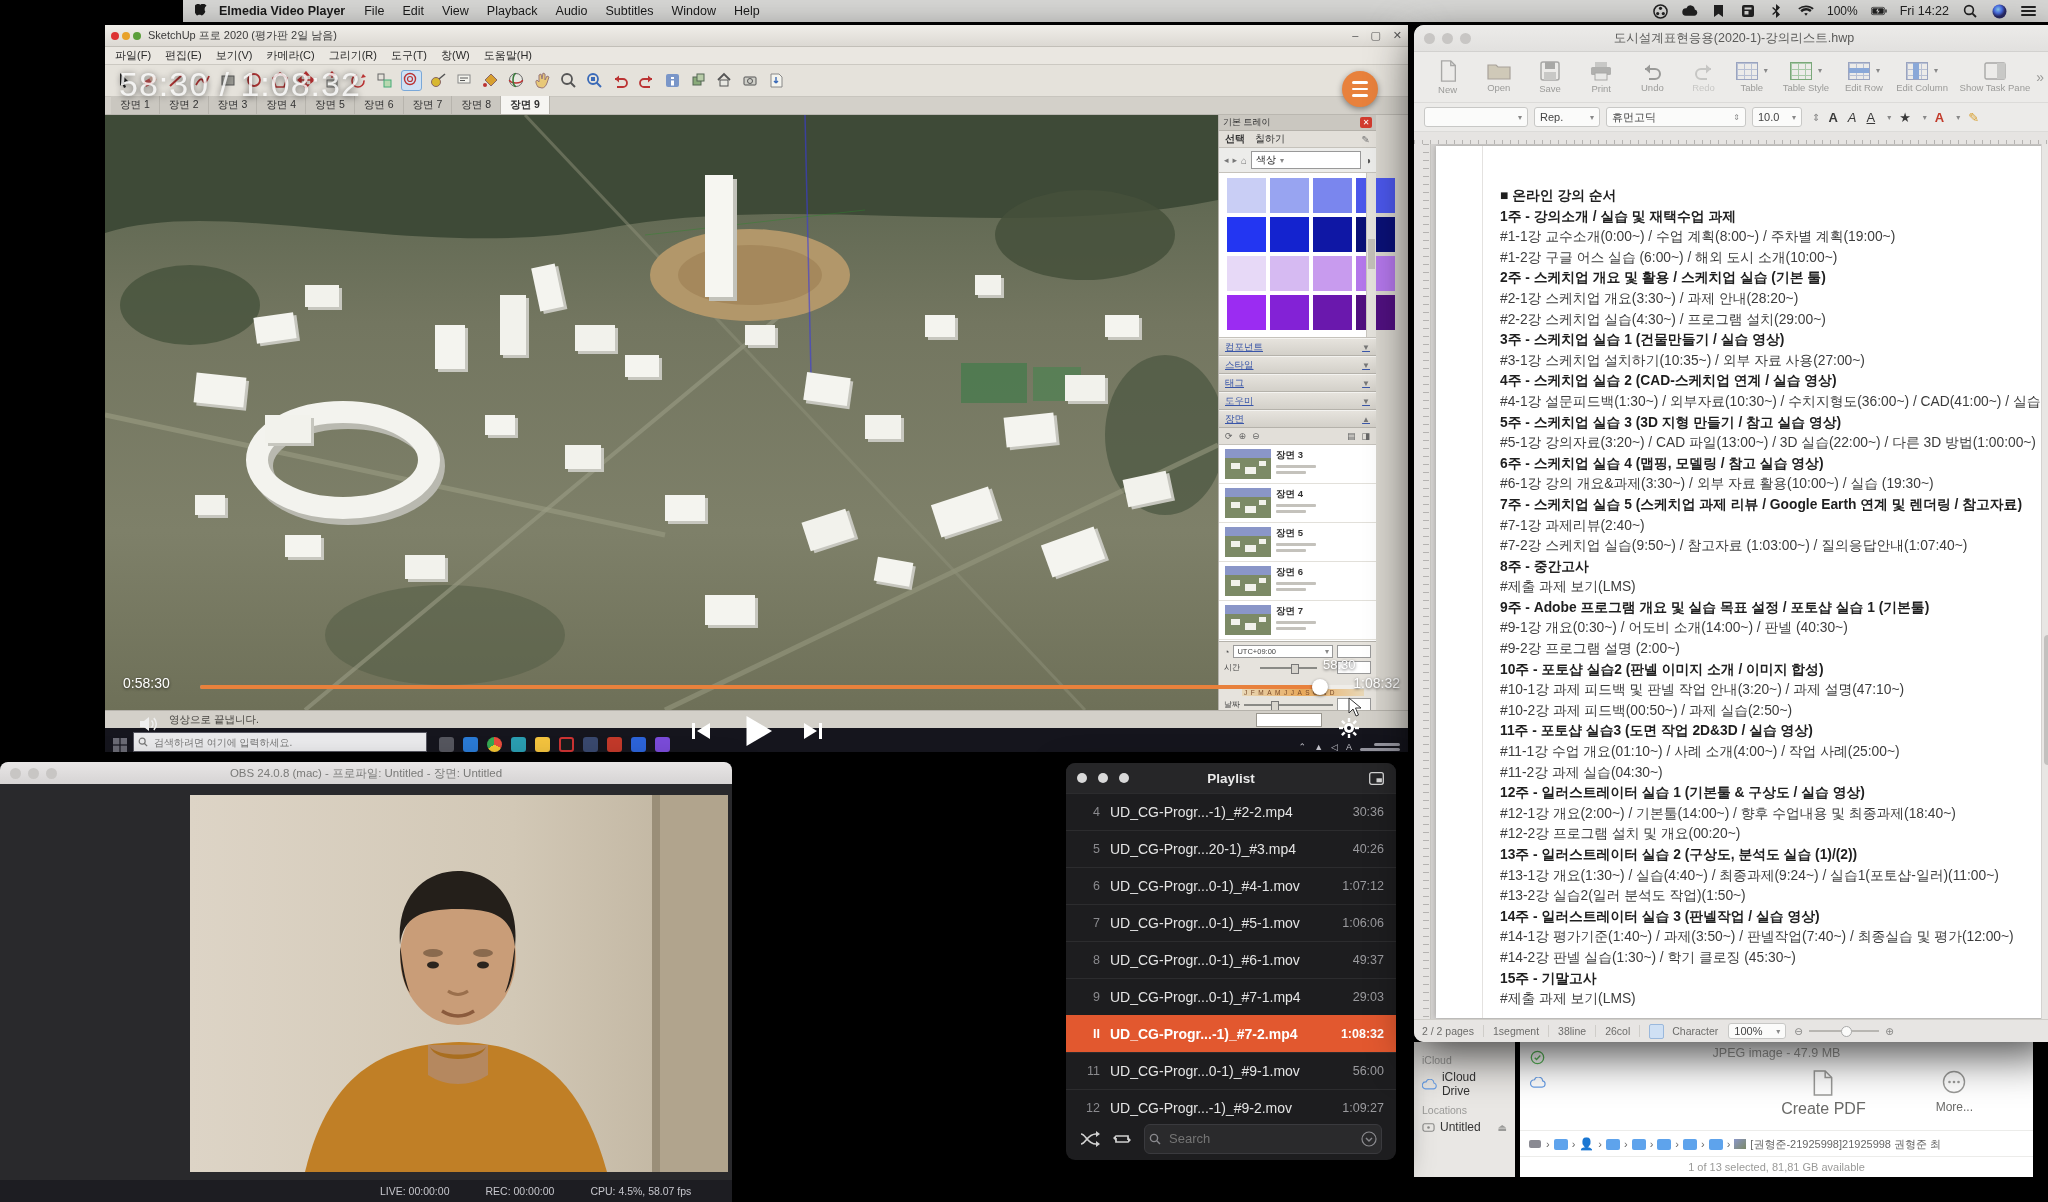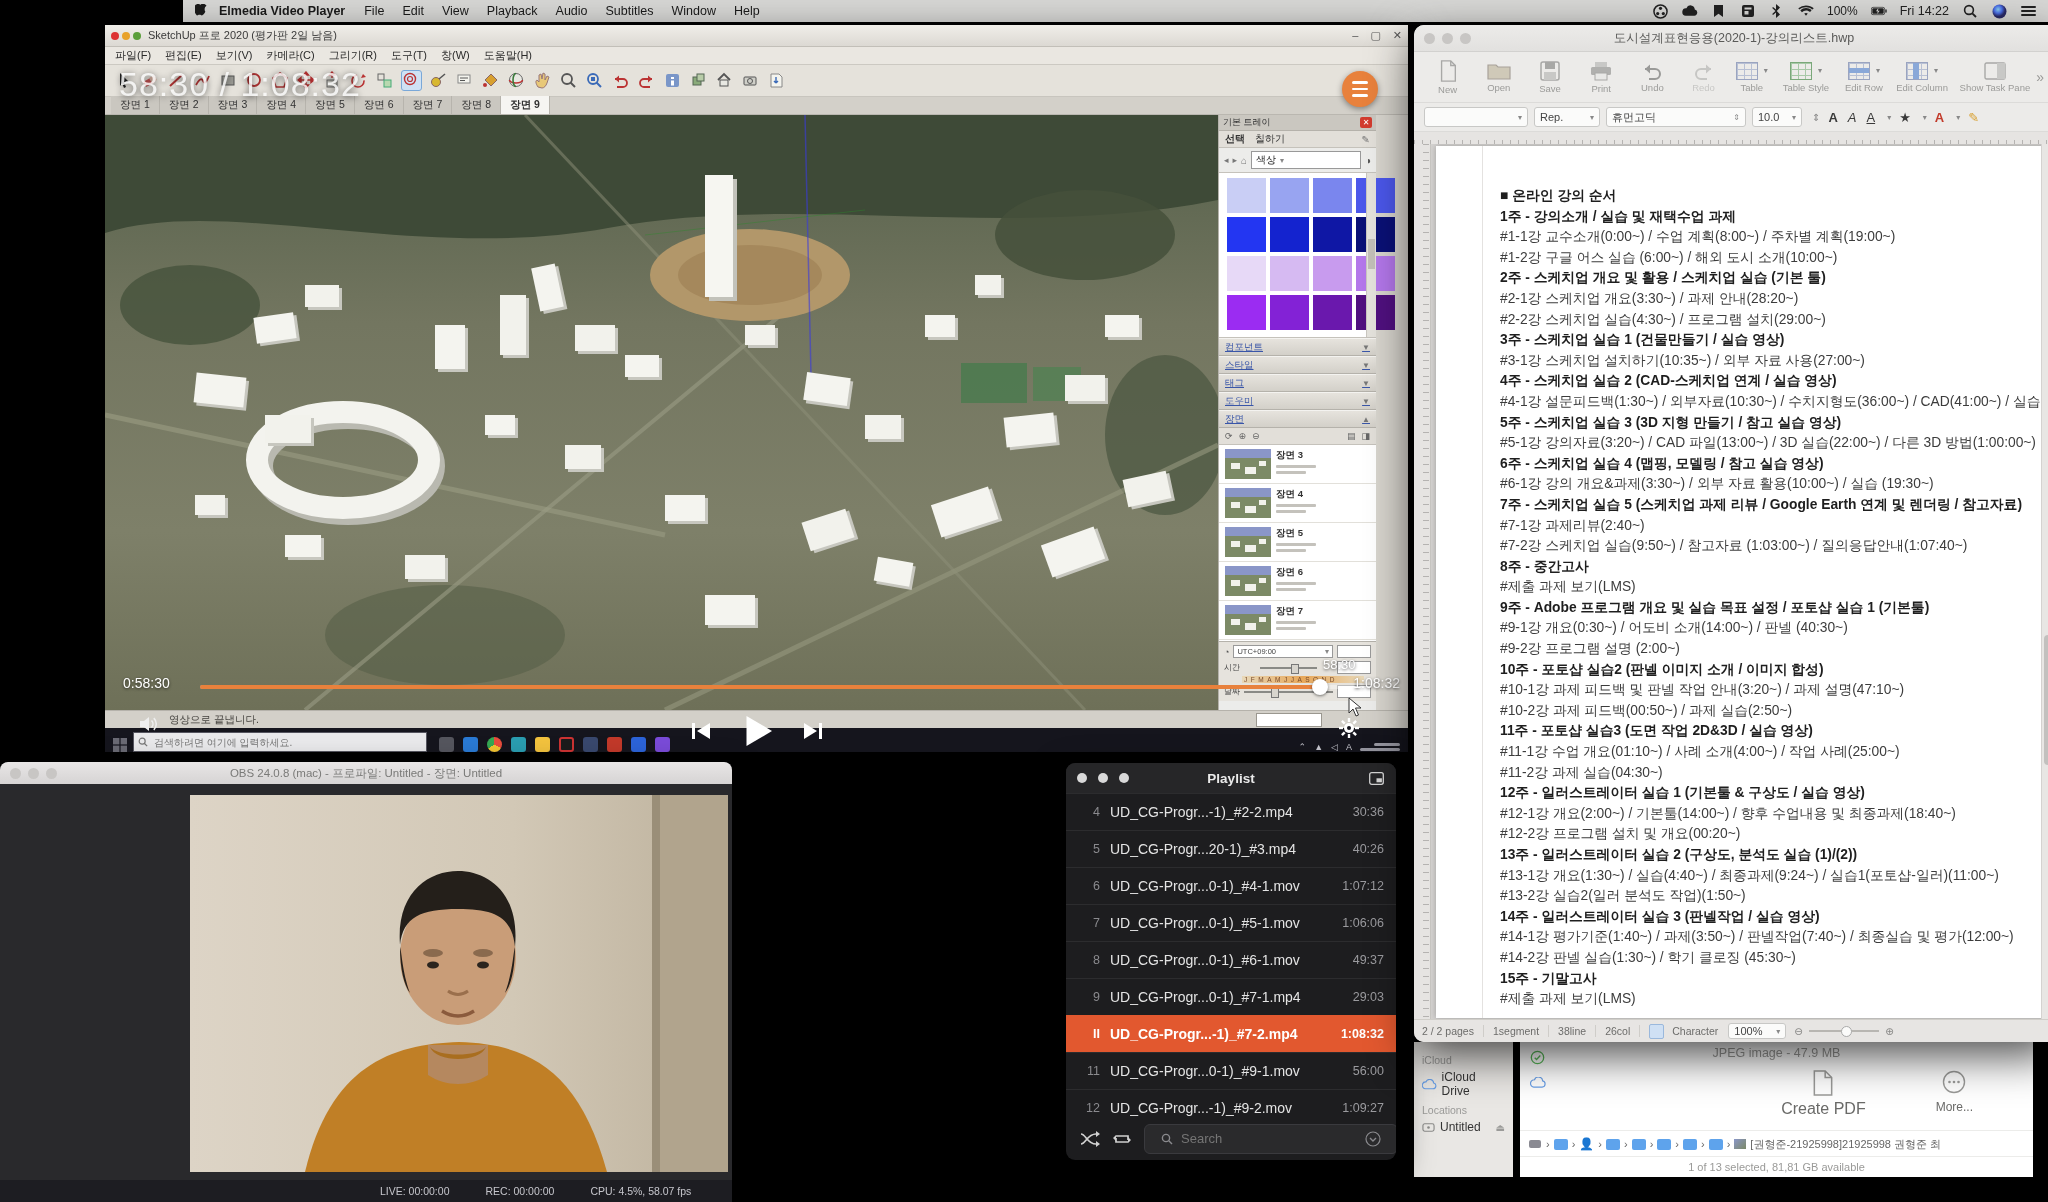--- a/index.html
+++ b/index.html
@@ -84,26 +84,26 @@
   .pl-title{height:30px;background:#262628;display:flex;align-items:center;position:relative;}
   .pl-dot{width:10px;height:10px;border-radius:50%;background:#d9d9d9;margin-left:11px;}
   .pl-name{position:absolute;left:0;right:0;text-align:center;color:#eaeaea;font-size:13.5px;font-weight:600;}
   .pl-row{height:36px;display:flex;align-items:center;border-top:1px solid #2c2c2e;font-size:14px;}
   .pl-num{width:34px;text-align:right;color:#8a8a8e;font-size:12.5px;padding-right:10px;flex:none;}
   .pl-file{flex:1;color:#e4e4e4;font-size:14px;white-space:nowrap;overflow:hidden;}
   .pl-dur{color:#9a9a9e;font-size:12.5px;padding-right:12px;}
   .pl-row.active{background:#e2582f;border-top-color:#e2582f;}
   .pl-row.active .pl-num,.pl-row.active .pl-file,.pl-row.active .pl-dur{color:#fff;font-weight:600;}
   .pl-foot{position:absolute;left:0;right:0;bottom:0;height:43px;display:flex;align-items:center;gap:12px;padding:0 14px;}
-  .pl-search{flex:1;height:28px;background:#2a2a2c;border:1px solid #3a3a3e;border-radius:6px;display:flex;align-items:center;padding:0 16px;gap:6px;}
+  .pl-search{flex:1;height:28px;background:#2a2a2c;border:1px solid #3a3a3e;border-radius:6px;display:flex;align-items:center;padding:0 4px;gap:6px;}
   .pl-search input{flex:1;background:transparent;border:0;outline:none;color:#bbb;font-size:13px;font-family:inherit;}
 
   
   .win-finder{left:1414px;top:1042px;width:619px;height:135px;background:#fff;box-shadow:0 8px 26px rgba(0,0,0,.5);display:flex;}
-  .fd-side{width:106px;background:#e9e7e4;border-right:7px solid #000000;padding:6px 8px;box-sizing:border-box;font-size:12px;color:#333;}
+  .fd-side{width:106px;background:#e9e7e4;border-right:5px solid #000000;padding:6px 8px;box-sizing:border-box;font-size:12px;color:#333;}
   .fd-h{font-size:10.5px;color:#9a9a98;margin:6px 0 4px;}
   .fd-main{flex:1;position:relative;font-size:12px;color:#555;}
   .fd-crumbs{position:absolute;left:0;right:0;bottom:20px;height:26px;border-top:1px solid #ececea;display:flex;align-items:center;gap:4px;padding:0 8px;font-size:11px;color:#666;}
   .fd-status{position:absolute;left:0;right:0;bottom:0;height:20px;border-top:1px solid #ececea;display:flex;align-items:center;justify-content:center;font-size:11px;color:#9a9a98;}
   .crumb-folder{width:14px;height:11px;background:#5ea3ec;border-radius:2px;}
 
   
   .win-hwp{left:1414px;top:25px;width:640px;height:1017px;background:#ecebe9;border-radius:10px 0 0 10px;box-shadow:0 14px 44px rgba(0,0,0,.7);overflow:hidden;}
   .hwp-title{height:26px;background:linear-gradient(#ecebe9,#e2e1df);display:flex;align-items:center;position:relative;border-bottom:1px solid #d2d1cf;}
   .hwp-tname{position:absolute;left:0;right:0;text-align:center;font-size:12.5px;color:#5a5a58;}
@@ -744,21 +744,21 @@
         </div>
       <div class="shadow-tray">
         <div class="flex" style="gap:4px;margin-bottom:3px">
           <span style="font-size:9px;color:#555">◔</span>
           <span class="mini-box" style="flex:1">
               <span style="font-size:7.5px">UTC+09:00</span>
               <span class="caret" style="margin-left:auto">▾</span>
             </span>
           <span class="mini-box" style="width:26px"></span>
         </div>
-        <div class="flex" style="gap:20px;margin-bottom:2px">
+        <div class="flex" style="gap:20px;margin-bottom:15px">
           <span>시간</span>
           <span class="slider-line">
               <span class="slider-knob" style="left:55%"></span>
             </span>
           <span class="mini-box" style="width:26px"></span>
         </div>
         <div style="font-size:6.5px;letter-spacing:3.5px;color:#7a4a2a;background:linear-gradient(90deg,#e8d8b8,#e8a85a,#e8d8b8);padding:0 2px;margin:1px 0 2px 18px;width:118px">JFMAMJJASOND</div>
         <div class="flex" style="gap:4px">
           <span>날짜</span>
           <span class="slider-line">

